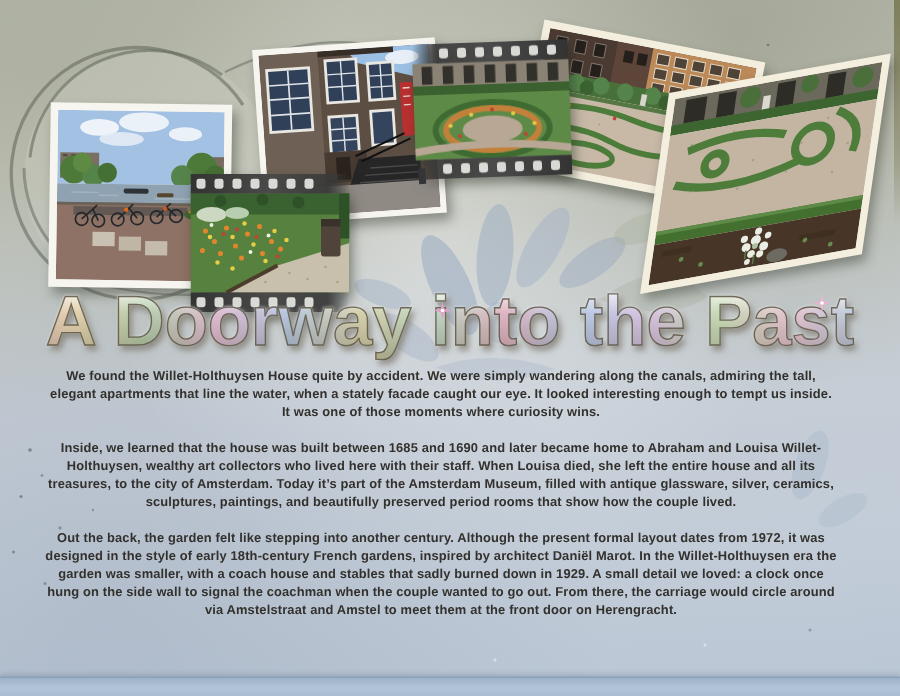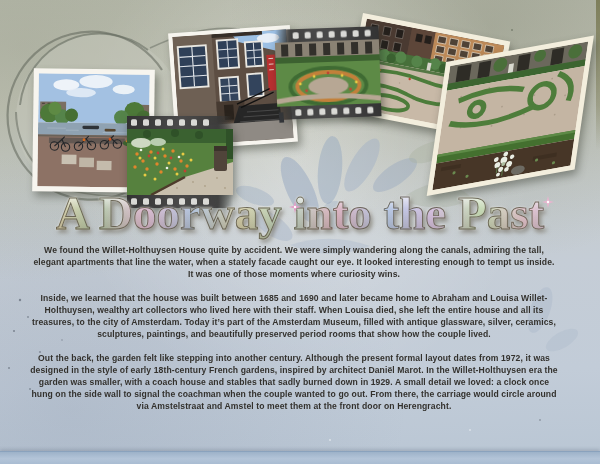--- a/index.html
+++ b/index.html
@@ -21,21 +21,21 @@
   .strip svg{display:block;width:100%;height:100%;}
   .canal{left:33px;top:69px;width:121px;height:123px;padding:5px;transform:rotate(.8deg);z-index:4;}
   .house{left:172px;top:29px;width:122px;height:117px;padding:4px;transform:rotate(-4deg);z-index:3;}
   .wide{left:363px;top:13px;width:150px;height:100px;padding:5px;transform-origin:0 0;transform:rotate(11deg);z-index:5;}
   .parterre{left:0;top:0;width:150px;height:136px;padding:5px;transform-origin:0 0;
     transform:matrix(0.986,-0.176,-0.142,0.985,446,62);z-index:6;}
   .fs-garden{left:276px;top:28px;width:104px;height:90px;transform:rotate(-2deg);z-index:7;}
   .fs-flowers{left:127px;top:116px;width:106px;height:92px;z-index:8;}
   .page-title{
     position:absolute;left:0;right:0;top:188px;z-index:10;margin:0;
-    text-align:center;font-family:Liberation Serif, serif;font-weight:bold;
+    text-align:center;font-family:Liberation Sans, sans-serif;font-weight:bold;
     font-size:47px;line-height:1.1;letter-spacing:0px;
     background-image:
       linear-gradient(180deg, rgba(255,255,255,.95) 4%, rgba(255,255,255,.15) 40%, rgba(110,100,85,.30) 92%),
       linear-gradient(90deg,#d4a8c4 0%,#e0c9a0 8%,#a8c49e 16%,#d8b0c8 24%,#a8bcd8 32%,#cfc89e 40%,#b0d0b8 48%,#d8a8b8 56%,#a8c0e0 64%,#d0b8dc 72%,#bcd4a8 80%,#e0b8c8 88%,#a8c4d8 96%);
     -webkit-background-clip:text;background-clip:text;
     -webkit-text-fill-color:transparent;color:transparent;
     -webkit-text-stroke:.9px rgba(98,92,76,.9);
     filter:drop-shadow(2px 3px 2px rgba(80,75,60,.55)) drop-shadow(0 0 1px rgba(255,255,255,.6));
   }
   .sparkle{position:absolute;z-index:11;width:12px;height:12px;}

